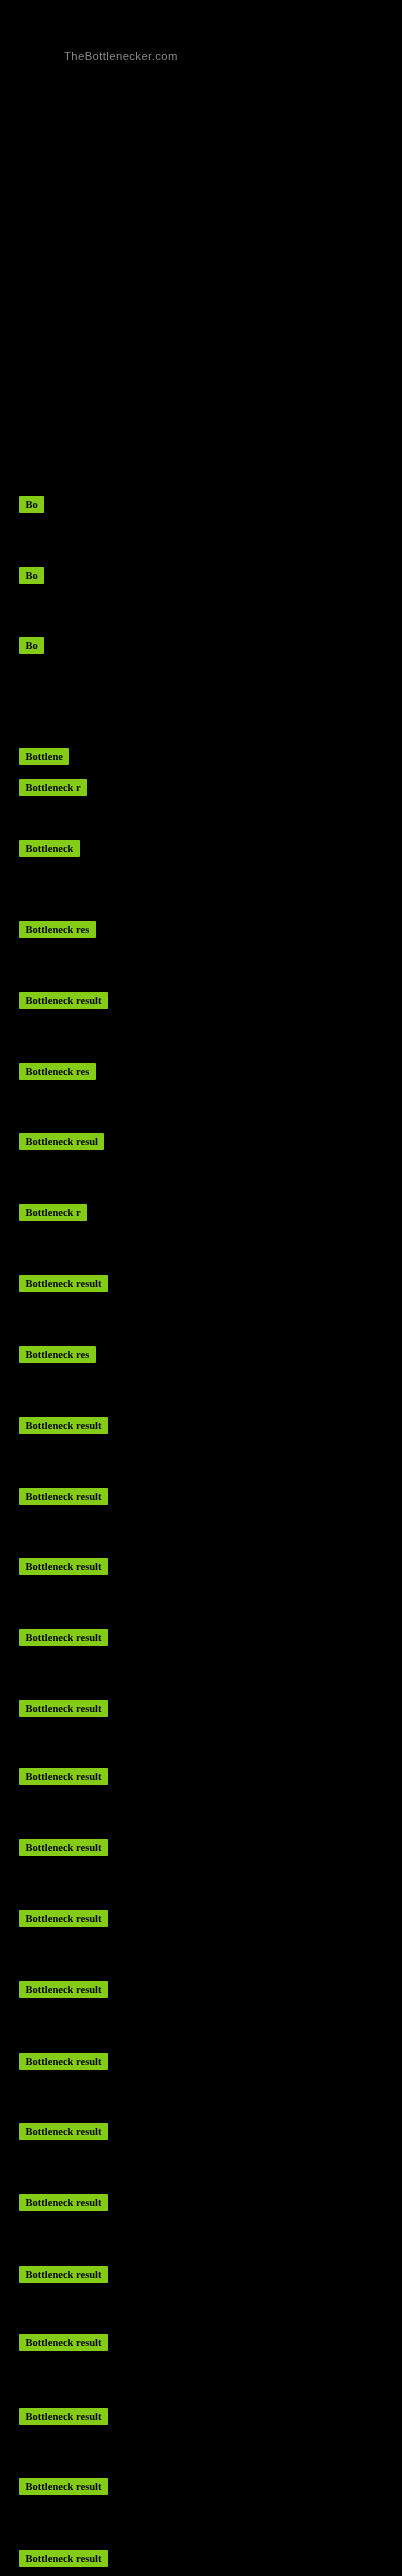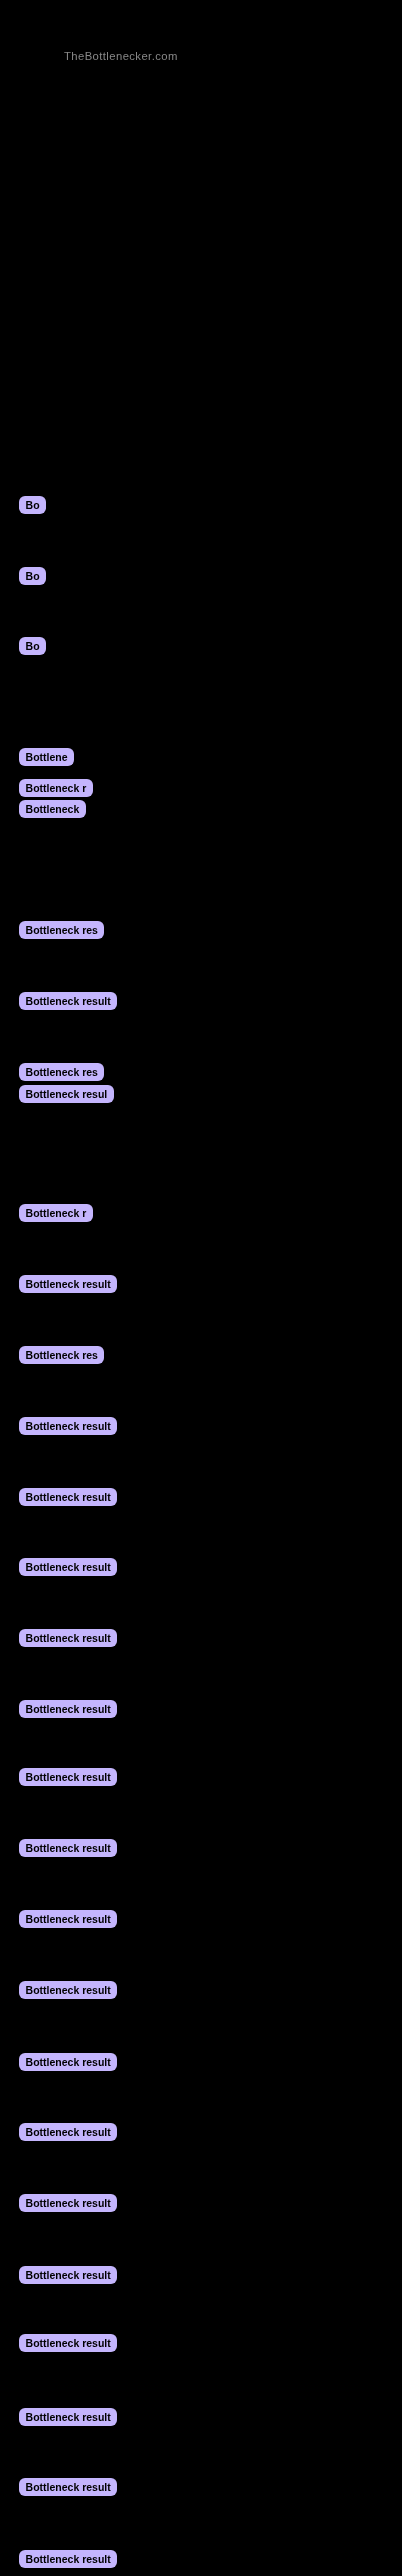--- a/index.html
+++ b/index.html
@@ -13,49 +13,50 @@
 
     .site-title {
       color: #888;
       font-size: 11.3px;
       text-align: center;
       padding-top: 6.4px;
       letter-spacing: 0.4px;
     }
 
     .bottleneck-label {
-      background-color: #c4b5fd;
+      background-color: #84cc16;
       color: #000;
       font-size: 10.5px;
       font-weight: bold;
       padding: 3.2px 6.4px;
       display: inline-block;
-      border-radius: 6px;
+      border-radius: 1px;
       position: absolute;
       left: 3.2px;
+      font-family: Liberation Serif, serif;
     }
   </style>
 </head>
 <body>
 
 <div>
   <span class="site-title">TheBottlenecker.com</span>
 </div>
 
 <div id="labels-container">
     <div class="bottleneck-label" style="top: 480px;">Bo</div>
     <div class="bottleneck-label" style="top: 551px;">Bo</div>
     <div class="bottleneck-label" style="top: 621px;">Bo</div>
     <div class="bottleneck-label" style="top: 732px;">Bottlene</div>
     <div class="bottleneck-label" style="top: 763px;">Bottleneck r</div>
-    <div class="bottleneck-label" style="top: 784px;">Bottleneck</div>
+    <div class="bottleneck-label" style="top: 824px;">Bottleneck</div>
     <div class="bottleneck-label" style="top: 905px;">Bottleneck res</div>
     <div class="bottleneck-label" style="top: 976px;">Bottleneck result</div>
     <div class="bottleneck-label" style="top: 1047px;">Bottleneck res</div>
-    <div class="bottleneck-label" style="top: 1069px;">Bottleneck resul</div>
+    <div class="bottleneck-label" style="top: 1117px;">Bottleneck resul</div>
     <div class="bottleneck-label" style="top: 1188px;">Bottleneck r</div>
     <div class="bottleneck-label" style="top: 1259px;">Bottleneck result</div>
     <div class="bottleneck-label" style="top: 1330px;">Bottleneck res</div>
     <div class="bottleneck-label" style="top: 1401px;">Bottleneck result</div>
     <div class="bottleneck-label" style="top: 1472px;">Bottleneck result</div>
     <div class="bottleneck-label" style="top: 1542px;">Bottleneck result</div>
     <div class="bottleneck-label" style="top: 1613px;">Bottleneck result</div>
     <div class="bottleneck-label" style="top: 1684px;">Bottleneck result</div>
     <div class="bottleneck-label" style="top: 1752px;">Bottleneck result</div>
     <div class="bottleneck-label" style="top: 1823px;">Bottleneck result</div>

